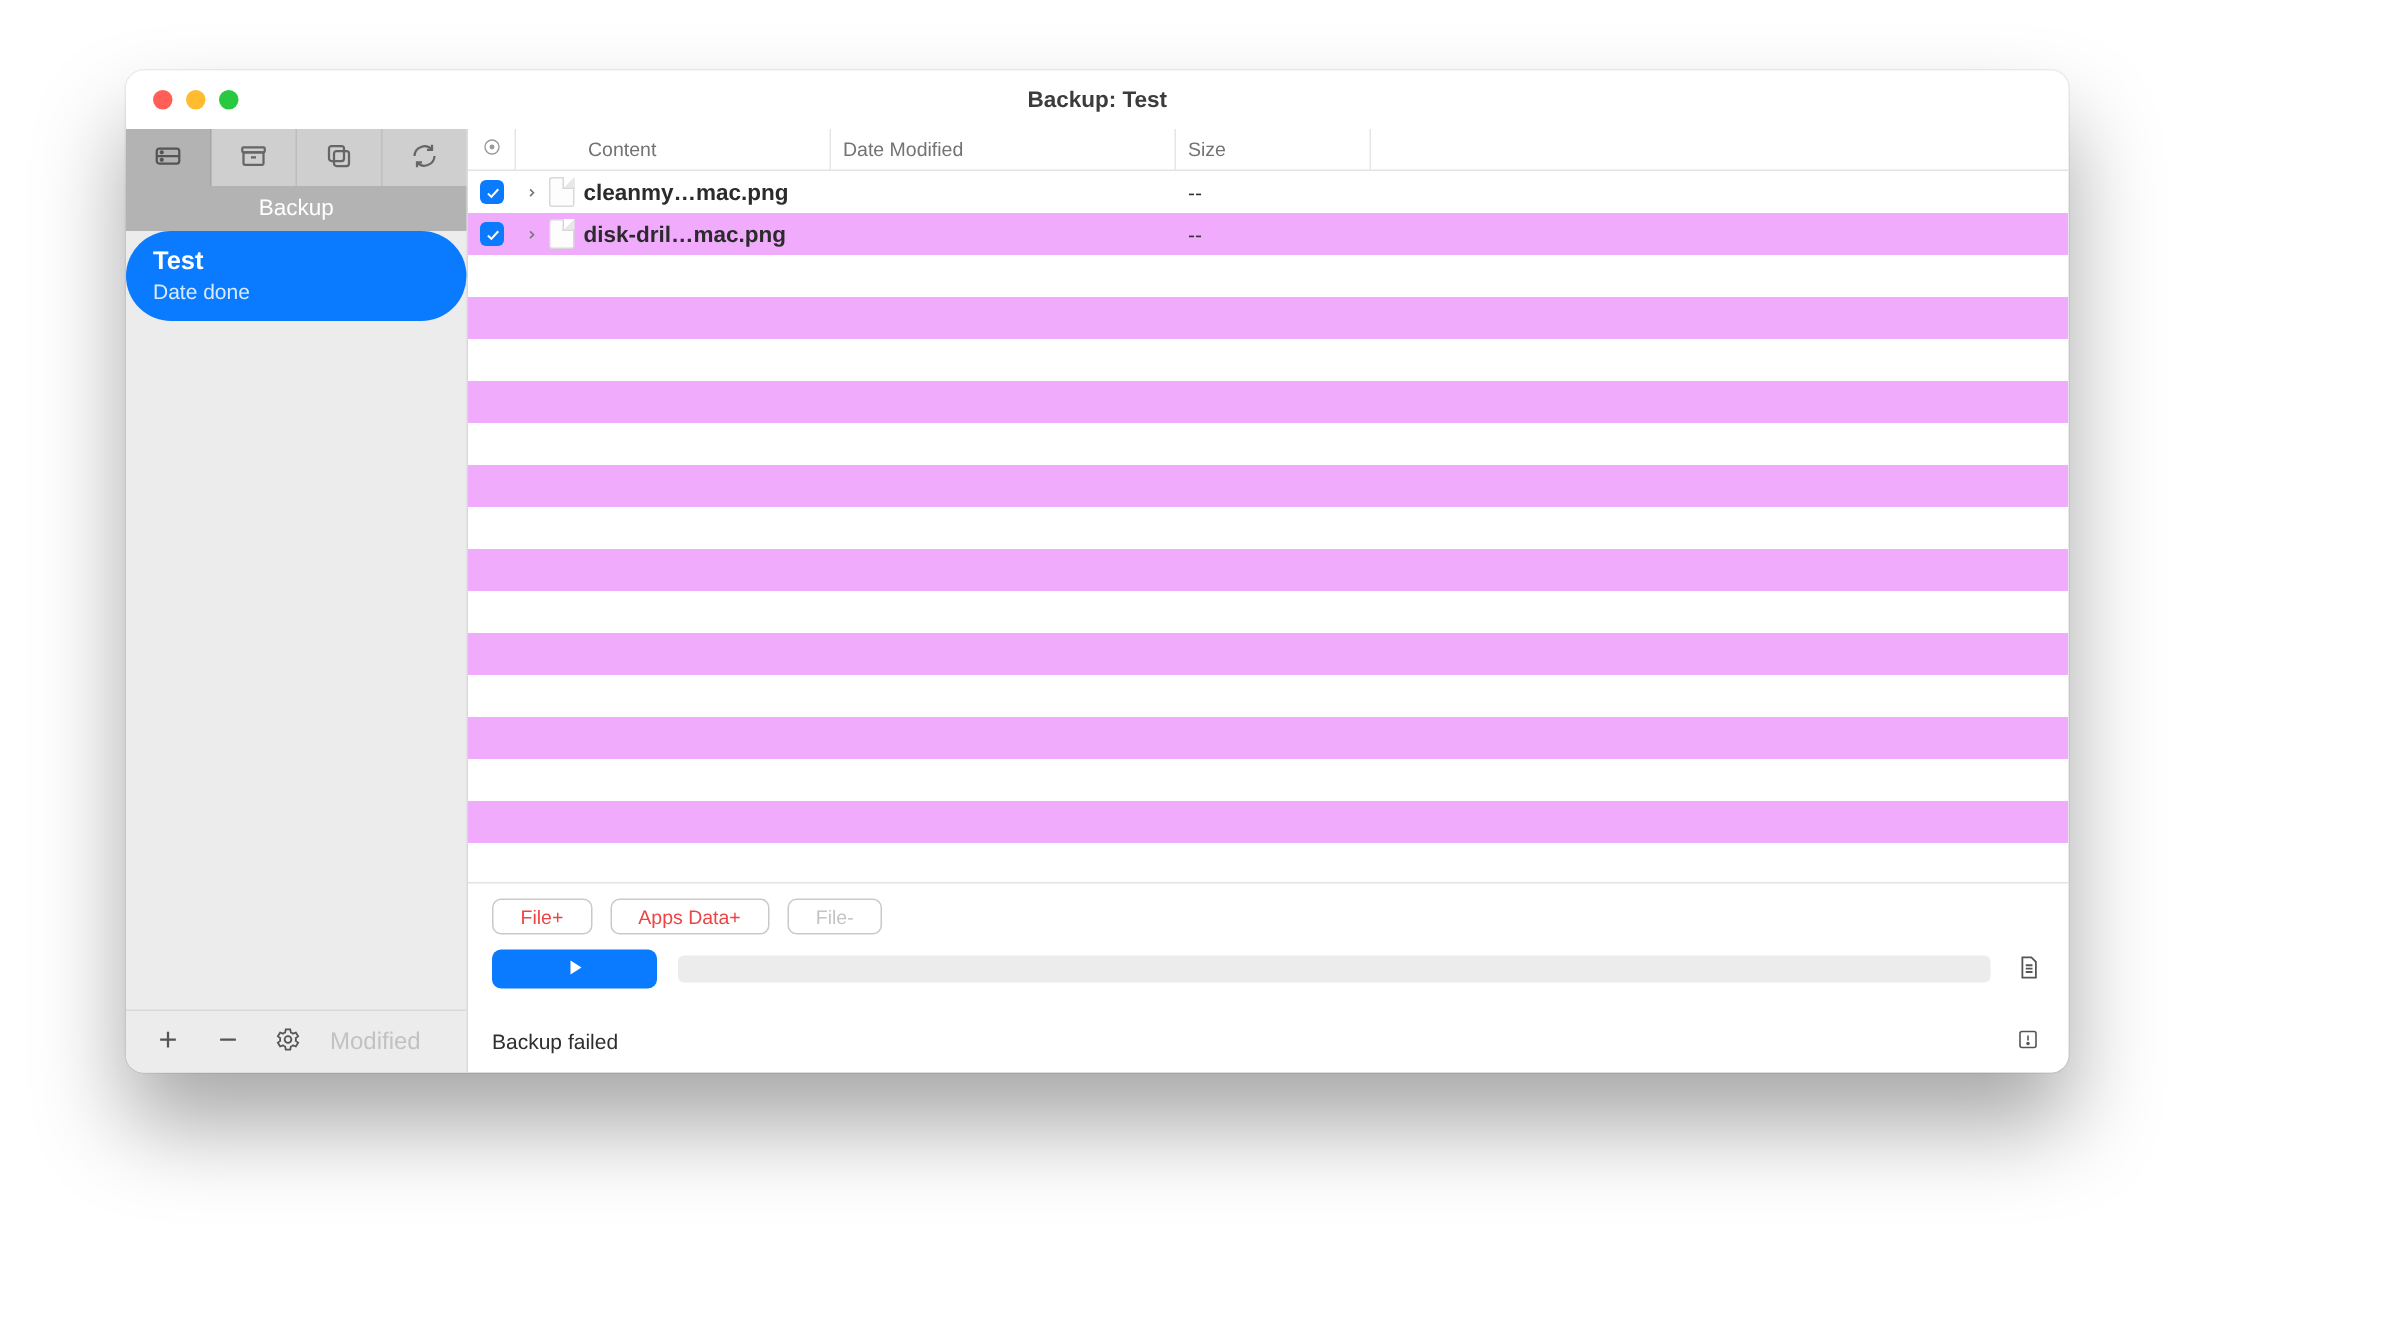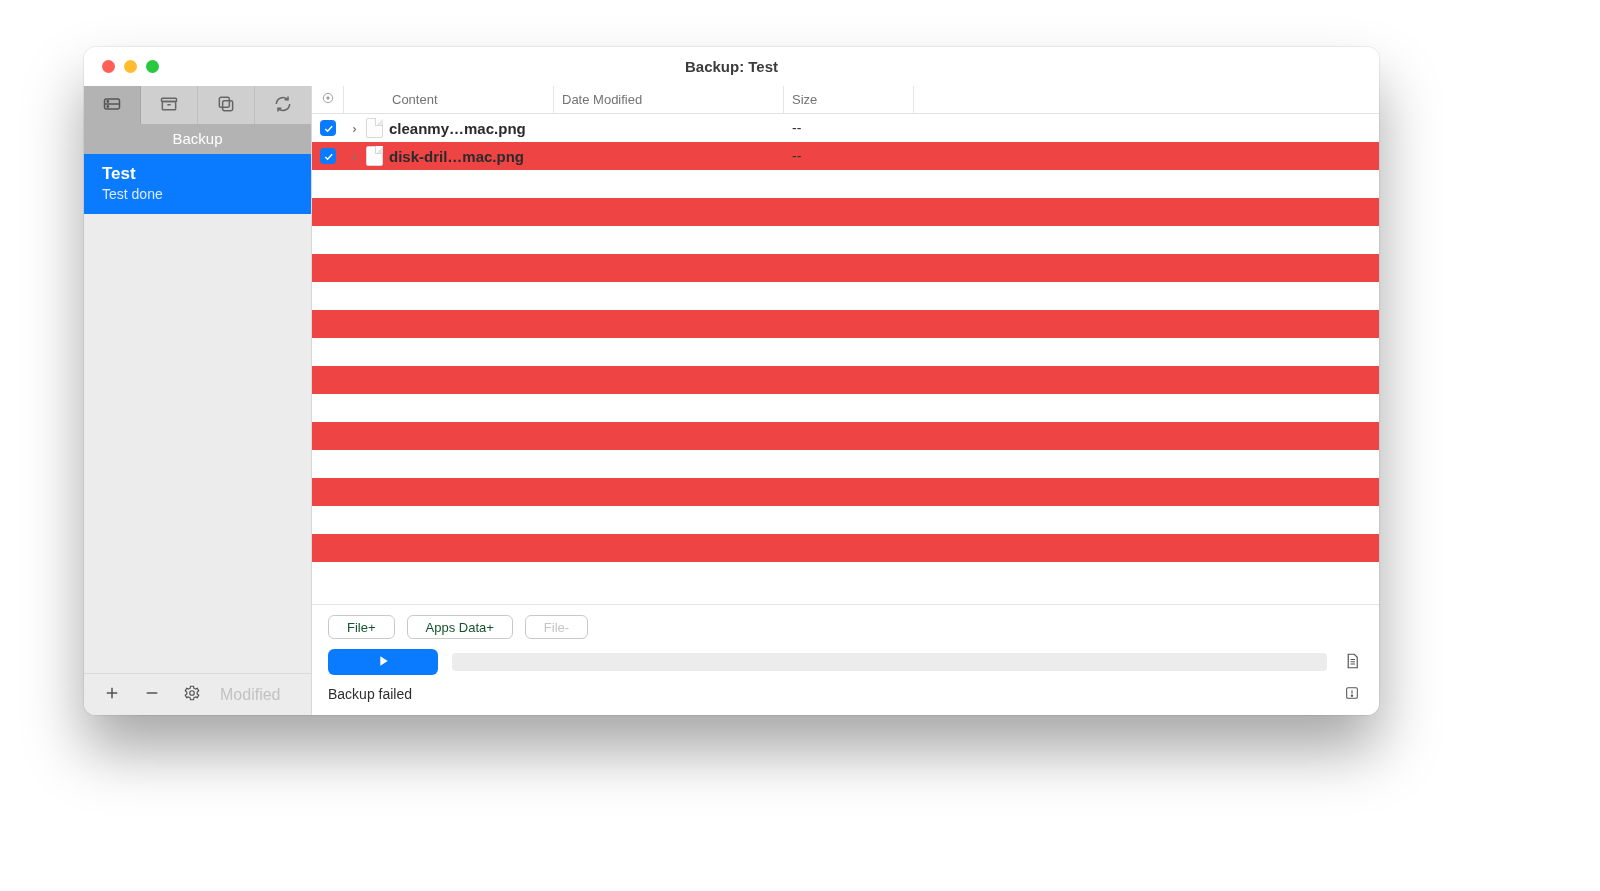--- a/index.html
+++ b/index.html
@@ -75,20 +75,21 @@
     background: #b3b3b3;
     text-align: center;
     line-height: 30px;
     font-size: 15px;
     color: #ffffff;
   }
   .sb-item {
     background: #0a7bff;
     color: #fff;
     padding: 10px 18px 12px;
+    border-radius: 30px;
   }
   .sb-item .name { font-weight: 700; font-size: 17px; line-height: 1.2; }
   .sb-item .status { font-size: 14px; color: #dbeaff; margin-top: 2px; }
 
   .sb-spacer { flex: 1; }
 
   .sb-footer {
     height: 42px;
     display: flex; align-items: center;
     padding: 0 10px;
@@ -141,21 +142,21 @@
   .rows {
     flex: 1;
     overflow: hidden;
     background: #fff;
   }
   .row {
     height: 28px;
     display: flex;
     align-items: center;
   }
-  .row.stripe { background: #ef4444; }
+  .row.stripe { background: #f0abfc; }
   .cell { display: flex; align-items: center; padding-left: 8px; height: 100%; }
   .cell.chk { width: 32px; justify-content: center; padding: 0; }
   .cell.content { width: 210px; padding-left: 4px; gap: 6px; font-weight: 700; font-size: 15px; }
   .cell.date { width: 230px; }
   .cell.size { width: 130px; font-size: 14px; color: #333; }
   .cell.empty { flex: 1; }
 
   .checkbox {
     width: 16px; height: 16px; border-radius: 4px;
     background: #0a7bff;
@@ -191,21 +192,21 @@
   }
   .btnrow { display: flex; gap: 12px; align-items: center; }
   .pillbtn {
     height: 24px;
     padding: 0 18px;
     border: 1px solid #c9c9c9;
     border-radius: 6px;
     background: #fff;
     font-size: 13px;
     display: flex; align-items: center; justify-content: center;
-    color: #14532d;
+    color: #ef4444;
   }
   .pillbtn.disabled { color: #c4c4c4; }
 
   .runrow {
     display: flex; align-items: center; gap: 14px; margin-top: 10px;
   }
   .runbtn {
     width: 110px; height: 26px;
     background: #0a7bff;
     border-radius: 6px;
@@ -218,21 +219,21 @@
     border-radius: 4px;
   }
   .logbtn {
     width: 22px; height: 22px;
     display: flex; align-items: center; justify-content: center;
     color: #555;
   }
   .logbtn svg { width: 18px; height: 18px; }
 
   .statusrow {
-    display: flex; align-items: center; margin-top: 8px;
+    display: flex; align-items: center; margin-top: 24px;
   }
   .statusrow .msg { flex: 1; font-size: 14px; color: #2e2e2e; }
   .warnbtn {
     width: 22px; height: 22px;
     display: flex; align-items: center; justify-content: center;
     color: #555;
   }
   .warnbtn svg { width: 16px; height: 16px; }
 </style>
 </head>
@@ -290,21 +291,21 @@
               <polyline points="6 21 6 17 10 17"></polyline>
             </svg>
           </span>
         </div>
       </div>
 
       <div class="sb-section-header">Backup</div>
 
       <div class="sb-item">
         <div class="name">Test</div>
-        <div class="status">Test done</div>
+        <div class="status">Date done</div>
       </div>
 
       <div class="sb-spacer"></div>
 
       <div class="sb-footer">
         <div class="sb-fbtn">
           <span>
             <svg viewBox="0 0 24 24" stroke="currentColor" stroke-width="2">
                 <line x1="12" y1="5" x2="12" y2="19"></line>
                 <line x1="5" y1="12" x2="19" y2="12"></line>

